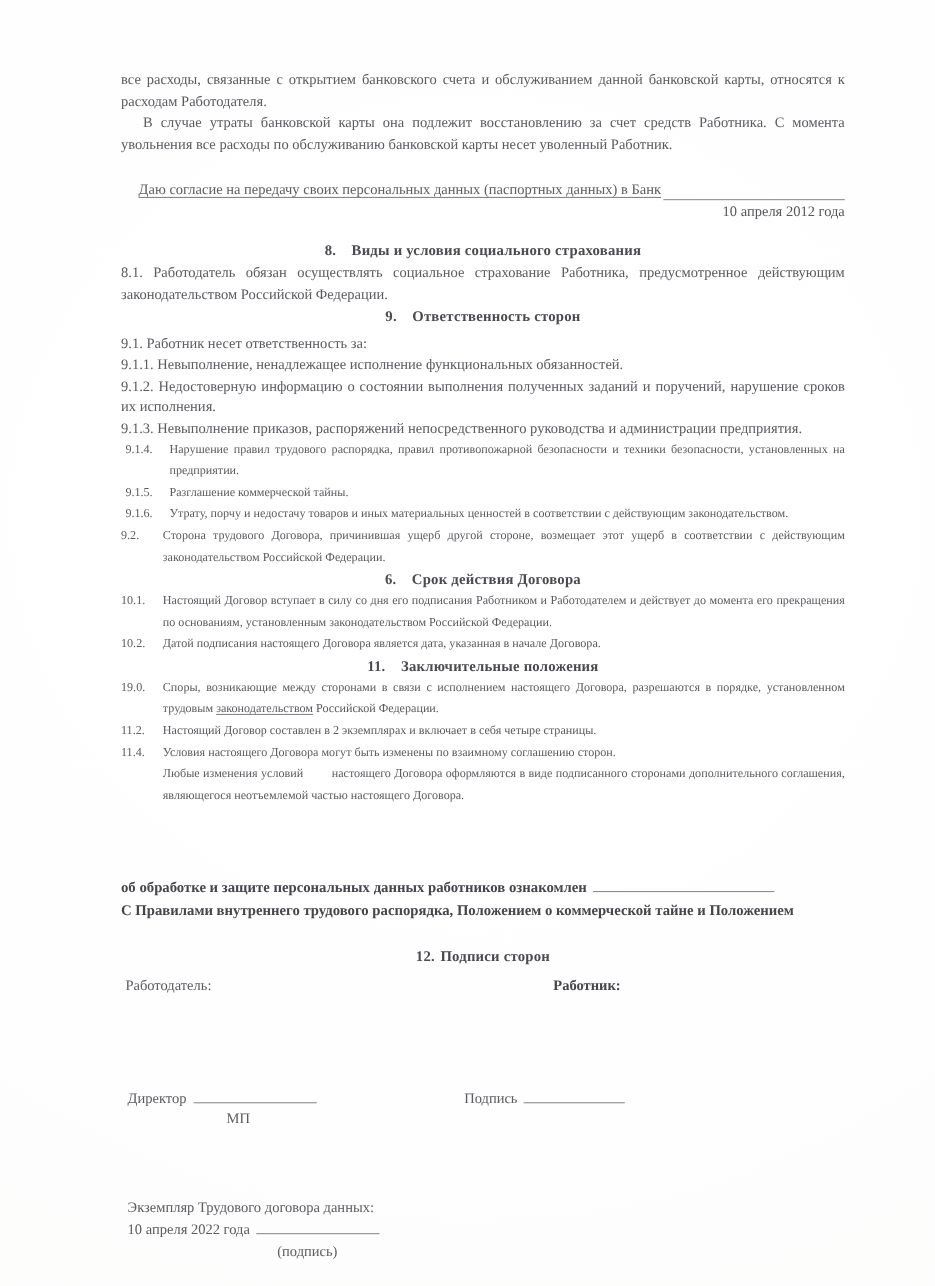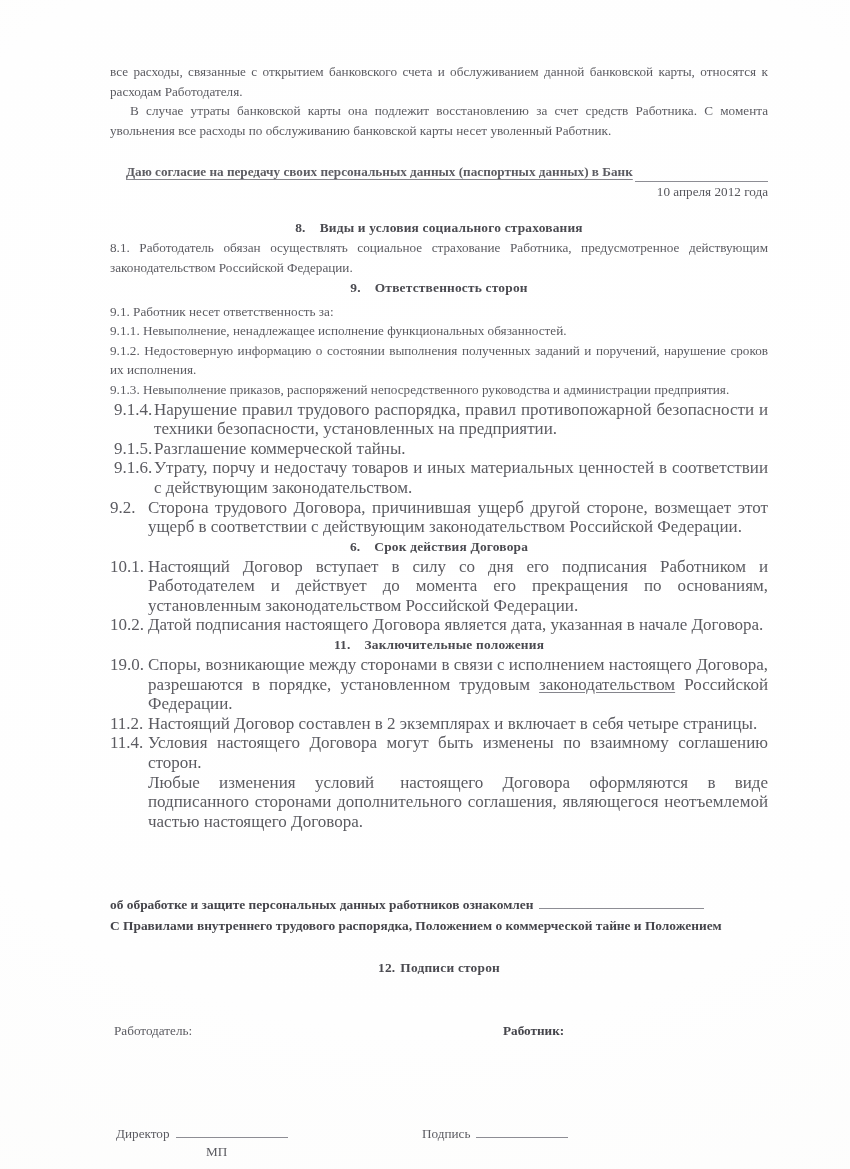--- a/index.html
+++ b/index.html
@@ -63,21 +63,20 @@
     font-size: 13.2px;
     line-height: 20px;
     display: flex;
     align-items: flex-end;
   }
   .consent-row .txt {
     text-decoration: underline;
     text-decoration-color: #85858c;
     text-underline-offset: 2.5px;
     white-space: nowrap;
-    font-weight: bold;
   }
   .consent-row .rule {
     flex: 1;
     border-bottom: 1px solid #8d8d94;
     height: 13px;
     margin-left: 2px;
   }
   .date-right {
     text-align: right;
     font-size: 13.2px;
@@ -91,21 +90,21 @@
     font-size: 13.2px;
     line-height: 19.6px;
     text-align: justify;
     margin: 0;
     color: #5b5b61;
   }
 
   
   .clause {
     display: flex;
-    font-size: 17px;
+    font-size: 11px;
     line-height: 19.6px;
     margin: 0;
     color: #5b5b61;
   }
   .clause > .cnum {
     flex: 0 0 44px;
     padding-left: 4px;
     box-sizing: border-box;
     white-space: nowrap;
   }
@@ -139,21 +138,20 @@
     height: 13px;
     vertical-align: baseline;
     margin-left: 5px;
   }
 
   
   .sig-cols {
     position: relative;
     height: 26px;
     font-size: 13.2px;
-    margin-top: 37px;
   }
   .sig-cols .left {
     position: absolute; left: 4px; top: 0;
     color: #5b5b61;
   }
   .sig-cols .right {
     position: absolute; left: 393px; top: 0;
     font-weight: bold;
     color: #45454b;
   }

